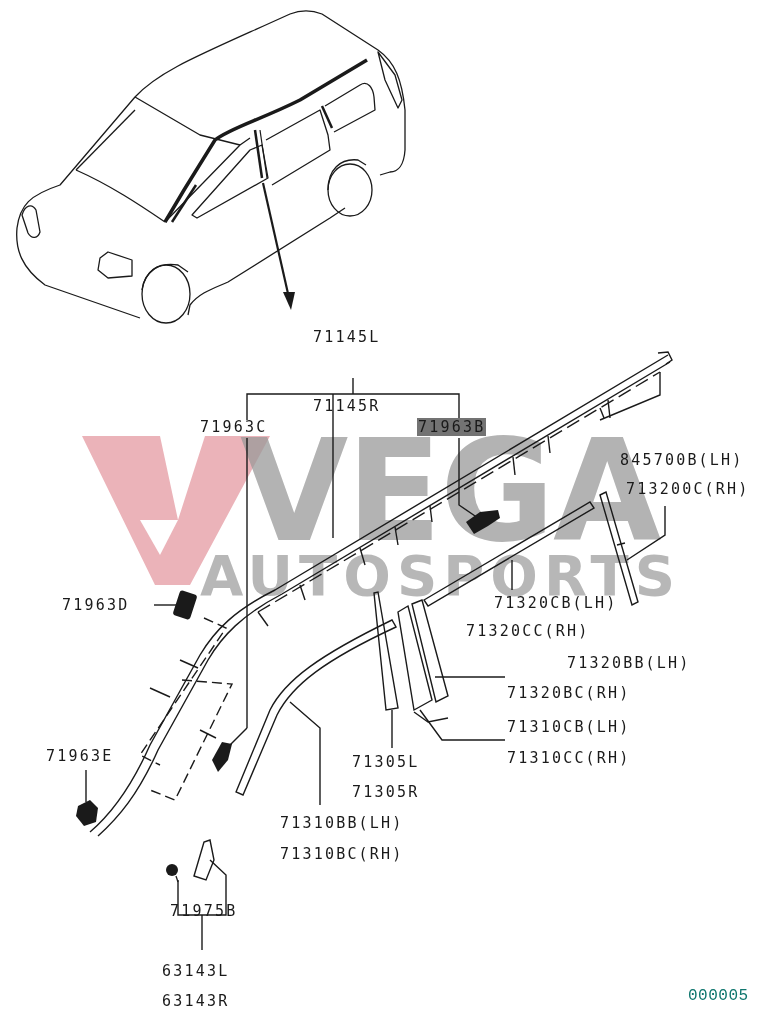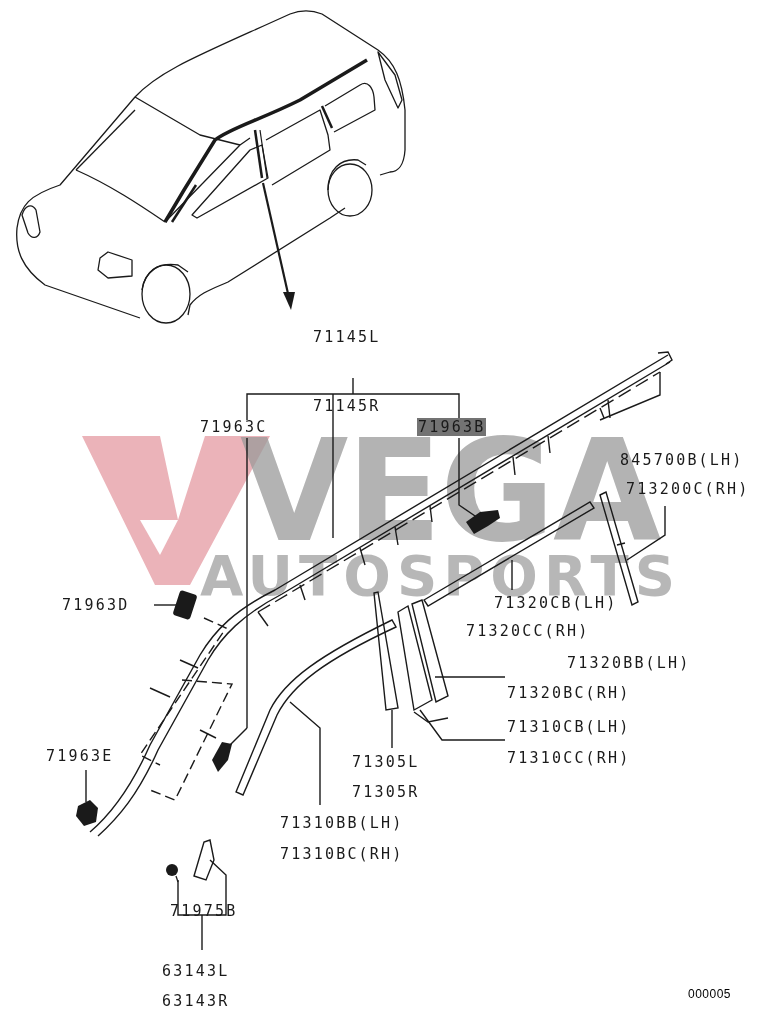--- a/index.html
+++ b/index.html
@@ -3,22 +3,22 @@
 <meta charset="utf-8">
 <style>
   html, body { margin: 0; padding: 0; background: #ffffff; }
   body { width: 784px; height: 1024px; position: relative; overflow: hidden;
          font-family: "DejaVu Sans", sans-serif; }
   #diagram { position: absolute; left: 0; top: 0; width: 784px; height: 1024px; }
   .wm-text { font-family: "DejaVu Sans", sans-serif; font-weight: bold; }
   .lbl { position: absolute; font-family: "DejaVu Sans Mono", monospace; font-size: 15px;
          letter-spacing: 2.2px; color: #1a1a1a; white-space: nowrap; line-height: 18px; }
   .lbl.hl { background: #737373; padding: 0 1px; }
-  .code { position: absolute; font-family: Liberation Sans, sans-serif; font-size: 12px;
-          color: #000000; letter-spacing: 0.5px; }
+  .code { position: absolute; font-family: Liberation Mono, monospace; font-size: 16px;
+          color: #0f766e; letter-spacing: 0.5px; }
 </style>
 </head>
 <body>
 
 <svg id="diagram" viewBox="0 0 784 1024" xmlns="http://www.w3.org/2000/svg">
 
   <g>
     <g fill="#e8a6ad" opacity="0.85">
       <polygon points="82,436 160,436 178,520 205,436 270,436 190,585 155,585"></polygon>
       <polygon points="140,520 178,520 160,555" fill="#ffffff"></polygon>

